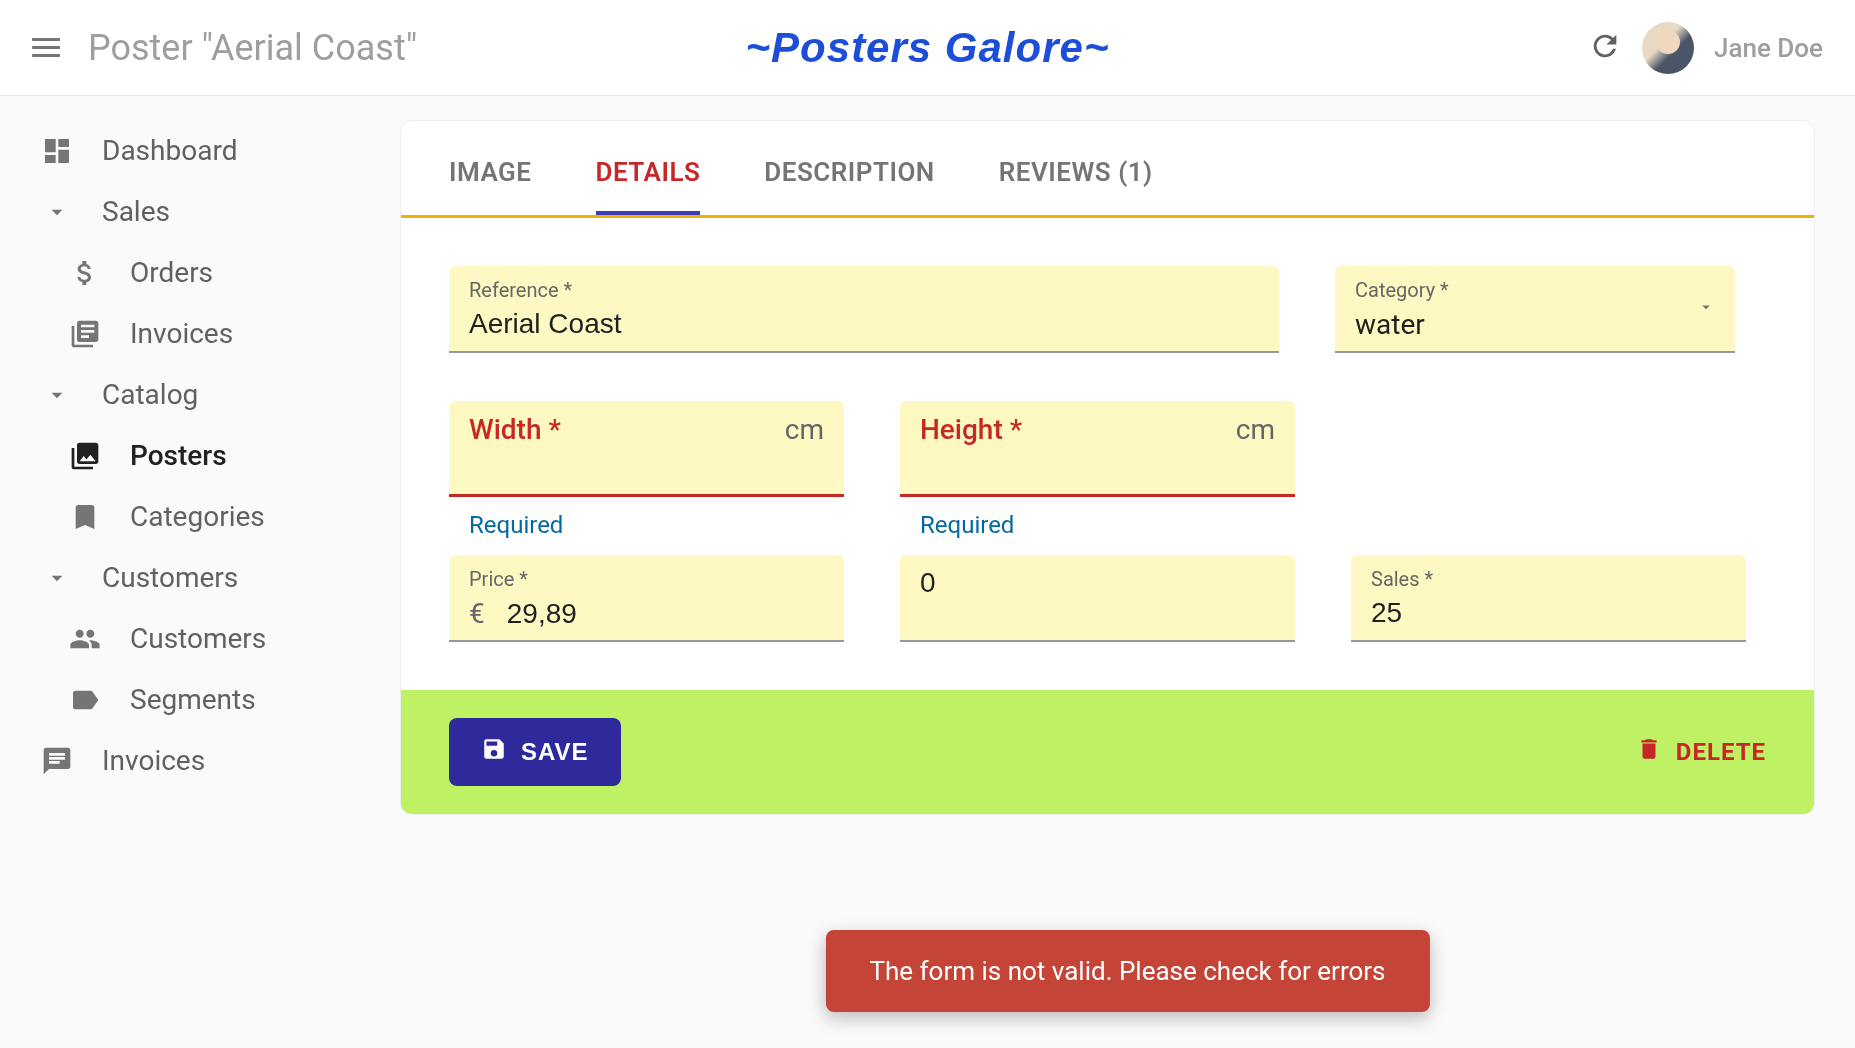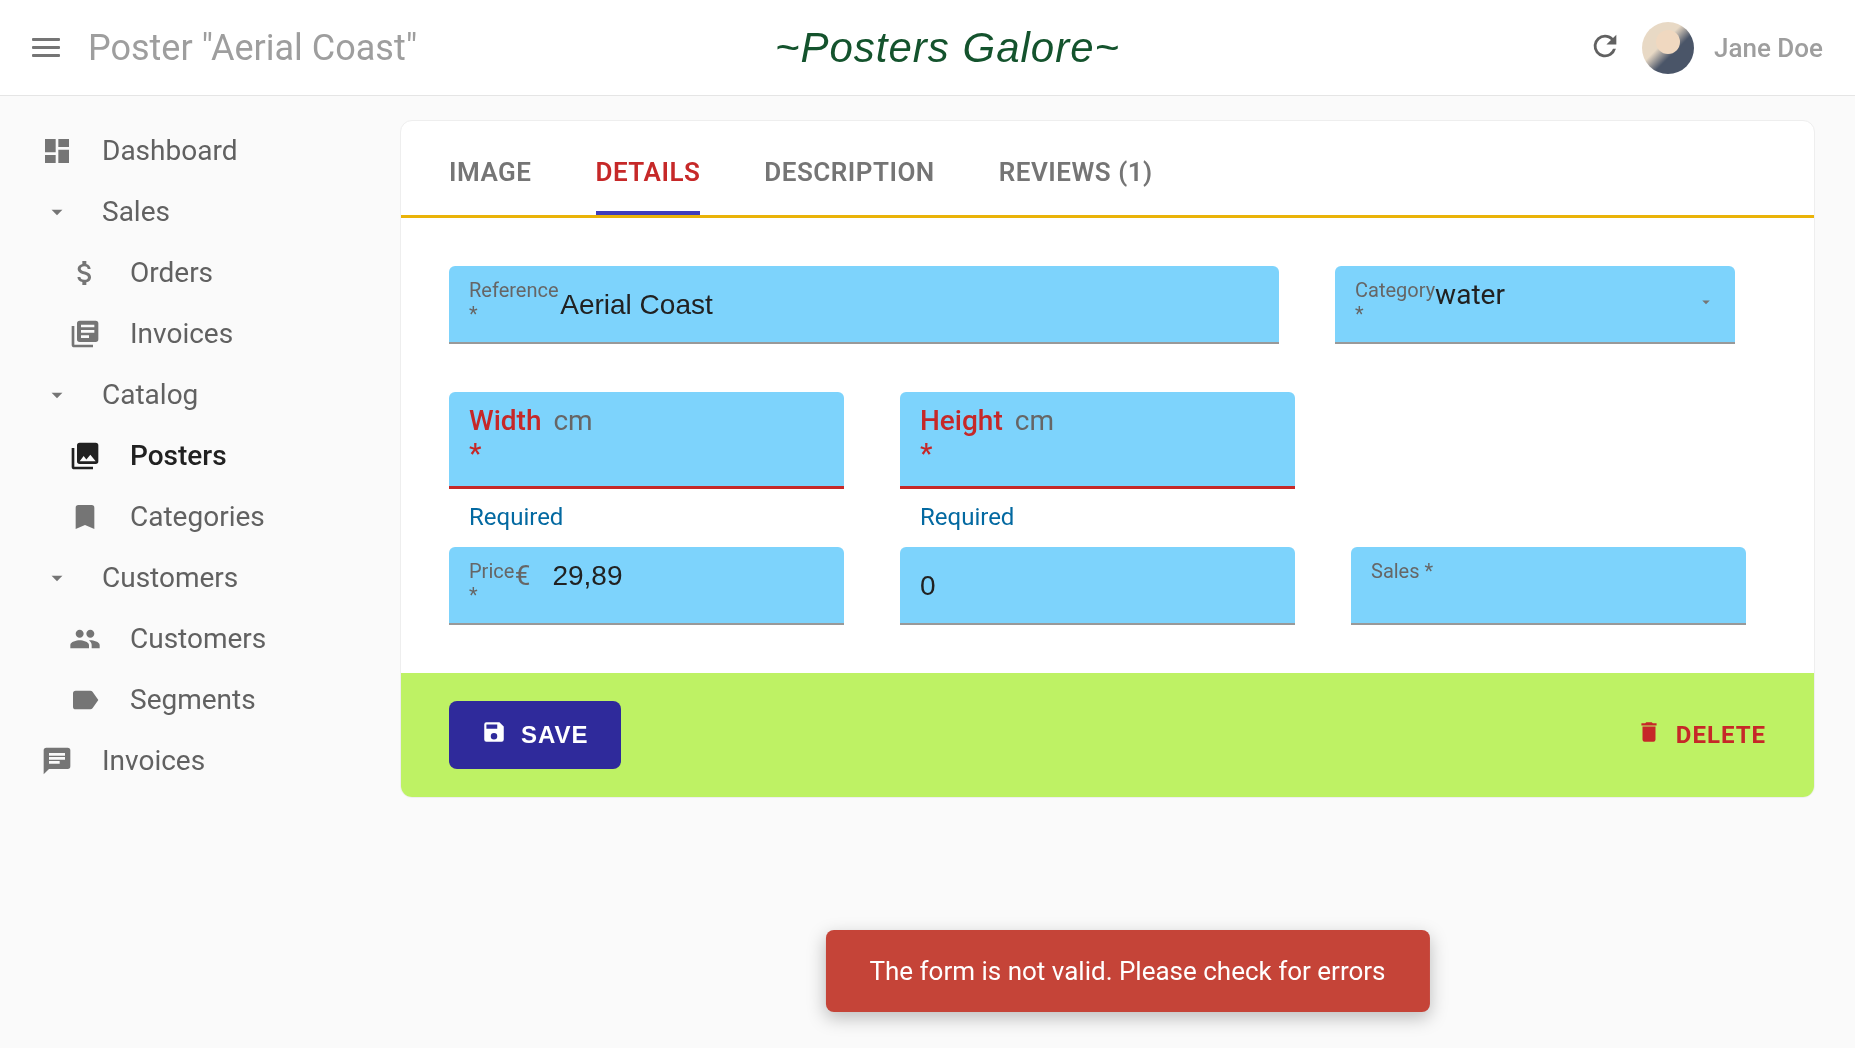--- a/index.html
+++ b/index.html
@@ -20,24 +20,23 @@
       display: flex;
       align-items: center;
       padding: 0 32px;
       position: relative;
     }
     .hamburger { display: flex; flex-direction: column; gap: 5px; cursor: pointer; margin-right: 28px; }
     .hamburger span { display:block; width: 28px; height: 3px; background: #757575; border-radius: 1px; }
     .page-title { font-size: 36px; font-weight: 400; color: #9e9e9e; }
     .brand {
       position: absolute; left: 50%; transform: translateX(-50%);
-      font-size: 42px; font-weight: 400; color: #14532d;
+      font-size: 42px; font-weight: 700; color: #1d4ed8;
       font-style: italic; letter-spacing: 1px;
       font-family: "Comic Sans MS", cursive, sans-serif;
-      margin-left: 20px;
     }
     .header-right { margin-left: auto; display: flex; align-items: center; gap: 20px; }
     .refresh-icon svg { width: 34px; height: 34px; fill: #616161; }
     .avatar {
       width: 52px; height: 52px; border-radius: 50%;
       background: linear-gradient(135deg, #e8d9c5 40%, #4a5568 60%);
       position: relative; overflow: hidden;
     }
     .avatar::before {
       content:""; position:absolute; top:8px; left:14px; width:24px; height:24px;
@@ -76,23 +75,23 @@
       font-size: 26px; font-weight: 600; letter-spacing: 0.5px;
       color: #757575; padding-bottom: 24px; cursor: pointer;
       border-bottom: 4px solid transparent;
     }
     .tab.active { color: #c62828; border-bottom-color: #3f3cbb; }
 
     
     .form-area { padding: 48px; }
     .row { display: flex; gap: 56px; margin-bottom: 48px; }
     .field {
-      background: #7dd3fc; border-top-left-radius: 6px; border-top-right-radius: 6px;
+      background: #fef9c3; border-top-left-radius: 6px; border-top-right-radius: 6px;
       padding: 12px 20px 10px 20px; border-bottom: 2px solid #999;
-      position: relative; display:flex; 
+      position: relative; display:flex; flex-direction:column;
     }
     .field.error { border-bottom: 3px solid #c62828; }
     .field-label { font-size: 20px; color: #666; margin-bottom: 6px; }
     .field.error .field-label { color: #c62828; font-size: 28px; font-weight: 500; }
     .field-value {
       font-size: 28px; color: #212121; background: transparent;
       border: none; outline: none; width: 100%;
     }
     .field-row { display:flex; align-items: baseline; gap: 12px; }
     .field-suffix { font-size: 28px; color: #666; margin-left:auto; }
@@ -309,20 +308,21 @@
             <div class="field-row">
               <span class="field-prefix">€</span>
               <input class="field-value" value="29,89" style="">
             </div>
           </div>
           <div class="field w-psp">
             <input class="field-value" value="0" style="">
           </div>
           <div class="field w-psp">
             <span class="field-label">Sales *</span>
+            <input class="field-value" value="25" style="">
           </div>
         </div>
       </div>
 
       <div class="card-footer">
         <button class="btn-save">
           <span>
             <svg viewBox="0 0 24 24">
                 <path d="M17 3H5a2 2 0 0 0-2 2v14a2 2 0 0 0 2 2h14a2 2 0 0 0 2-2V7l-4-4zm-5 16a3 3 0 1 1 0-6 3 3 0 0 1 0 6zm3-10H5V5h10v4z"></path>
               </svg>

